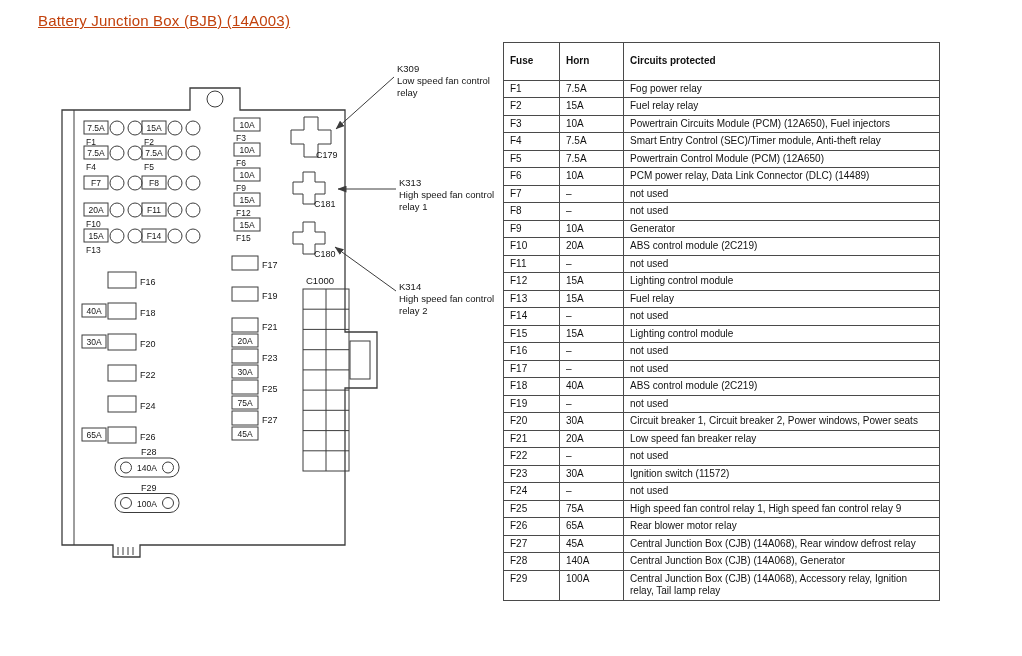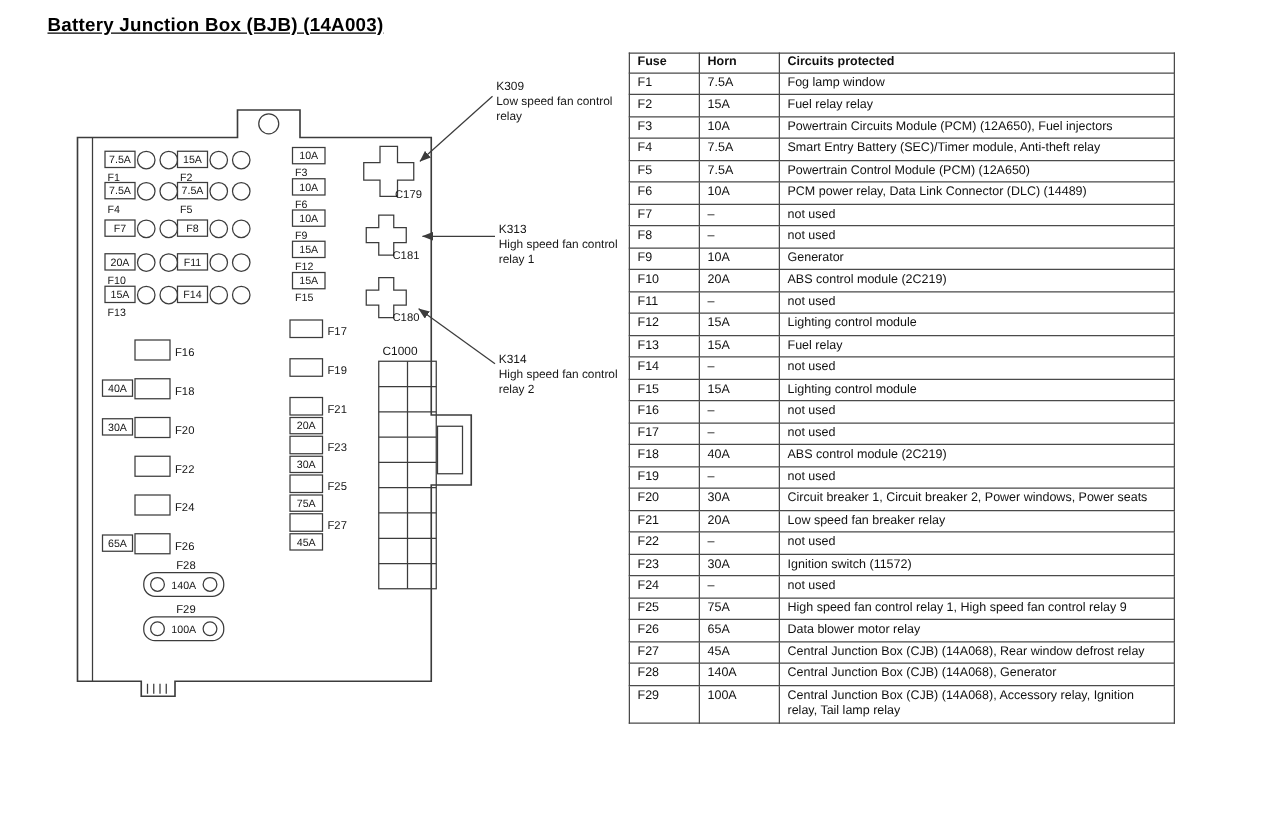--- a/index.html
+++ b/index.html
@@ -2,36 +2,36 @@
 <html><head>
 <meta charset="utf-8">
 <style>
   html,body{margin:0;padding:0;}
   body{
     width:1022px;height:656px;position:relative;overflow:hidden;
     background:#ffffff;font-family:"Liberation Sans",sans-serif;color:#111;
   }
   .title{
     position:absolute;left:38px;top:12px;margin:0;
-    font-size:15px;font-weight:bold;text-decoration:underline;color:#000000;
+    font-size:15px;font-weight:normal;text-decoration:underline;color:#c2410c;
     letter-spacing:.2px;
   }
   svg#diagram{position:absolute;left:0;top:0;}
   .ln{fill:none;stroke:#3c3c3c;stroke-width:1;}
   .outline{fill:none;stroke:#3c3c3c;stroke-width:1.3;}
   svg text{fill:#151515;font-family:"Liberation Sans",sans-serif;}
   table.fuse-table{
     position:absolute;left:503px;top:42px;width:437px;
     border-collapse:collapse;font-size:10px;line-height:1.25;table-layout:fixed;
   }
   .fuse-table th,.fuse-table td{
     border:1px solid #4a4a4a;padding:2px 6px;text-align:left;vertical-align:top;
     overflow:hidden;
   }
-  .fuse-table th{font-weight:bold;padding:1px 6px;}
+  .fuse-table th{font-weight:bold;padding:12px 6px;}
   .fuse-table col.c-fuse{width:56px;}
   .fuse-table col.c-amps{width:64px;}
 </style>
 </head>
 <body>
 
 <div class="page">
 
   <h1 class="title">Battery Junction Box (BJB) (14A003)</h1>
 
@@ -198,36 +198,36 @@
       <tr>
         <th>Fuse</th>
         <th>Horn</th>
         <th>Circuits protected</th>
       </tr>
     </thead>
     <tbody id="fuse-tbody">
         <tr>
           <td>F1</td>
           <td>7.5A</td>
-          <td>Fog lamp window</td>
+          <td>Fog power relay</td>
         </tr>
         <tr>
           <td>F2</td>
           <td>15A</td>
           <td>Fuel relay relay</td>
         </tr>
         <tr>
           <td>F3</td>
           <td>10A</td>
           <td>Powertrain Circuits Module (PCM) (12A650), Fuel injectors</td>
         </tr>
         <tr>
           <td>F4</td>
           <td>7.5A</td>
-          <td>Smart Entry Battery (SEC)/Timer module, Anti-theft relay</td>
+          <td>Smart Entry Control (SEC)/Timer module, Anti-theft relay</td>
         </tr>
         <tr>
           <td>F5</td>
           <td>7.5A</td>
           <td>Powertrain Control Module (PCM) (12A650)</td>
         </tr>
         <tr>
           <td>F6</td>
           <td>10A</td>
           <td>PCM power relay, Data Link Connector (DLC) (14489)</td>
@@ -323,21 +323,21 @@
           <td>not used</td>
         </tr>
         <tr>
           <td>F25</td>
           <td>75A</td>
           <td>High speed fan control relay 1, High speed fan control relay 9</td>
         </tr>
         <tr>
           <td>F26</td>
           <td>65A</td>
-          <td>Data blower motor relay</td>
+          <td>Rear blower motor relay</td>
         </tr>
         <tr>
           <td>F27</td>
           <td>45A</td>
           <td>Central Junction Box (CJB) (14A068), Rear window defrost relay</td>
         </tr>
         <tr>
           <td>F28</td>
           <td>140A</td>
           <td>Central Junction Box (CJB) (14A068), Generator</td>

